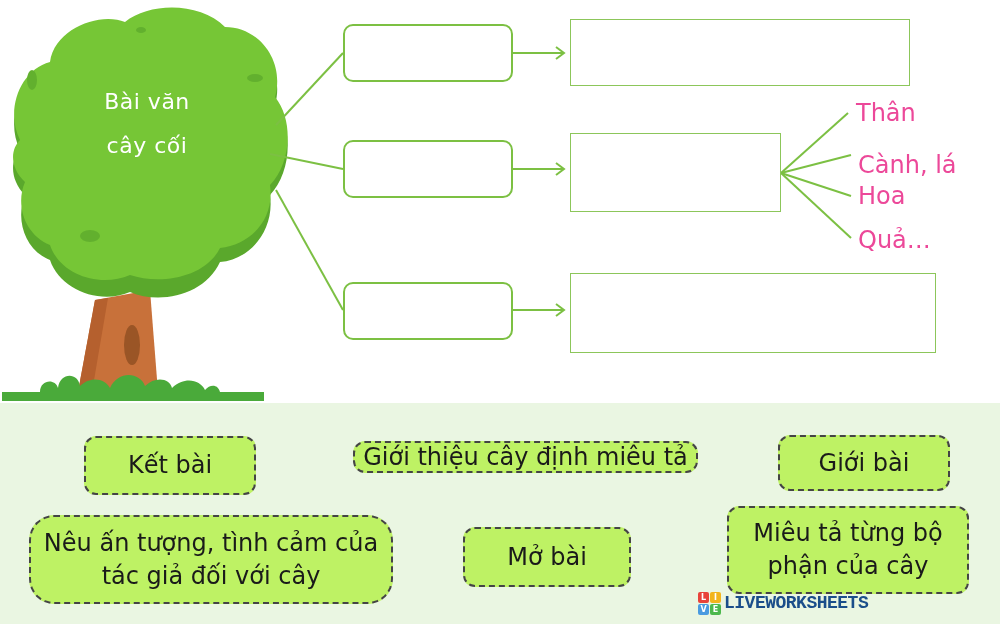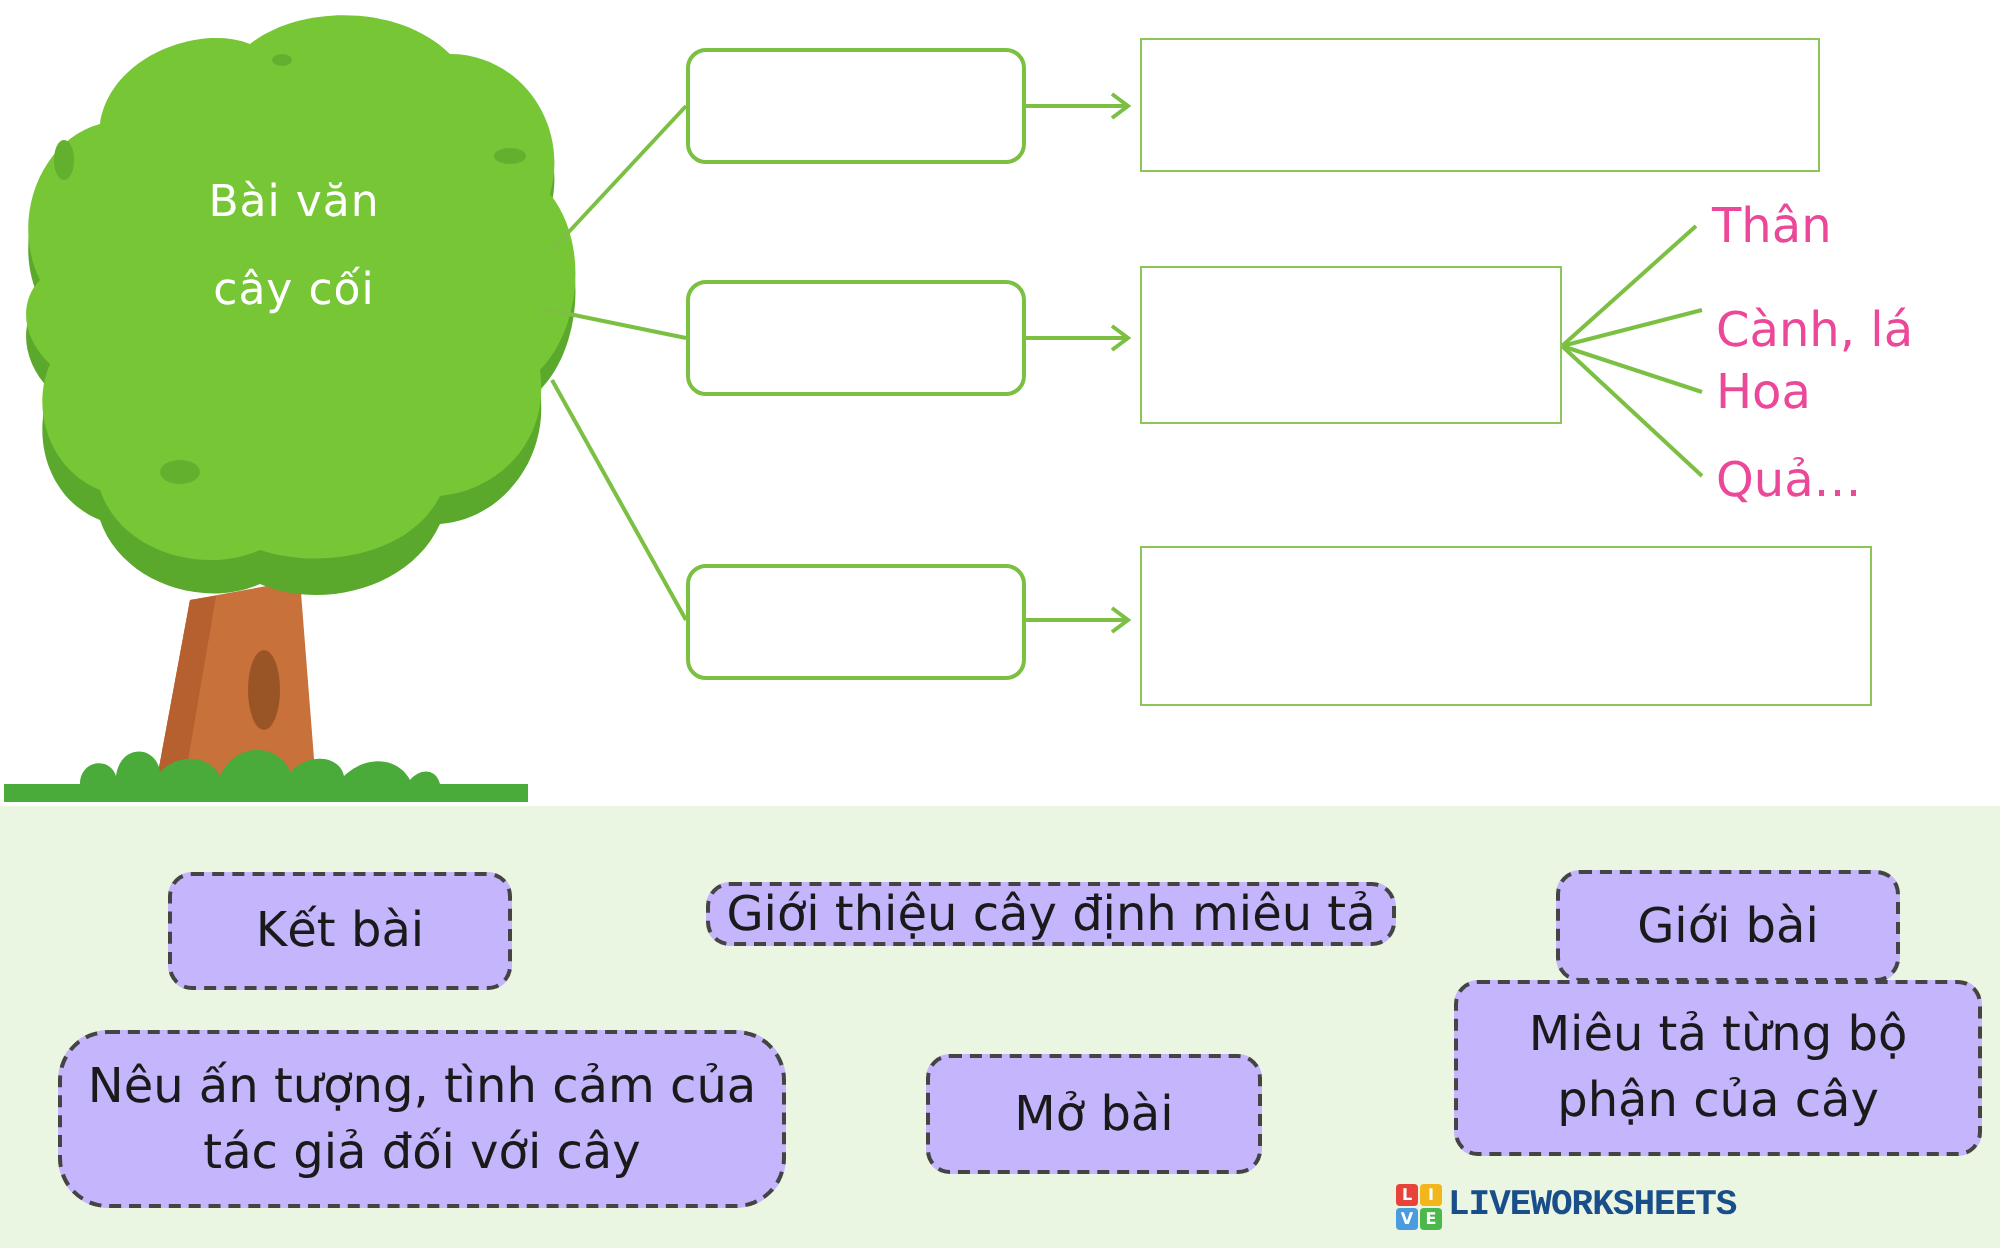--- a/index.html
+++ b/index.html
@@ -6,21 +6,21 @@
   html, body { width: 1000px; height: 624px; overflow: hidden; background: #ffffff; }
   body { position: relative; font-family: "DejaVu Sans", sans-serif; color: #1a1a1a; }
   .stage { position: absolute; left: 0; top: 0; width: 1000px; height: 624px; }
   .bottom-panel { position: absolute; left: 0; top: 403px; width: 1000px; height: 221px; background: #eaf6e2; }
   svg.art { position: absolute; left: 0; top: 0; }
   .tree-title { position: absolute; left: 52px; top: 80px; width: 190px; text-align: center; color: #ffffff; font-size: 22px; line-height: 44px; letter-spacing: 0.5px; }
   .slot { position: absolute; background: #ffffff; }
   .slot.rough { border: 2px solid #7cc043; border-radius: 10px; }
   .slot.plain { border: 1.5px solid #8cc65a; }
   .part-label { position: absolute; font-size: 24px; color: #ec4899; white-space: nowrap; }
-  .card { position: absolute; background: #c4b5fd; border: 2.5px dashed #444; border-radius: 12px; display: flex; align-items: center; justify-content: center; text-align: center; font-size: 24px; line-height: 33px; color: #1a1a1a; cursor: grab; }
+  .card { position: absolute; background: #bef264; border: 2.5px dashed #444; border-radius: 12px; display: flex; align-items: center; justify-content: center; text-align: center; font-size: 24px; line-height: 33px; color: #1a1a1a; cursor: grab; }
   .brand { position: absolute; left: 698px; top: 588px; height: 30px; display: flex; align-items: center; }
   .brand .logo { display: grid; grid-template-columns: 11px 11px; grid-template-rows: 11px 11px; gap: 1px; margin-right: 3px; }
   .brand .logo span { font-size: 8px; font-weight: bold; color: #fff; display: flex; align-items: center; justify-content: center; border-radius: 2px; }
   .brand .word { font-family: Liberation Mono, monospace; font-weight: bold; font-size: 18px; color: #1a4e8a; letter-spacing: -0.5px; }
 </style>
 </head>
 <body>
 
 <div class="stage">
 
@@ -88,21 +88,21 @@
     </div>
   <div class="card" style="left:778px; top:435px; width:172px; height:56px;">
       <span>Giới bài</span>
     </div>
   <div class="card" style="left:29px; top:515px; width:364px; height:89px; padding:0 10px;border-radius:25px;">
       <span>Nêu ấn tượng, tình cảm của tác giả đối với cây</span>
     </div>
   <div class="card" style="left:463px; top:527px; width:168px; height:60px;">
       <span>Mở bài</span>
     </div>
-  <div class="card" style="left:727px; top:490px; width:264px; height:88px; padding:11px 14px;">
+  <div class="card" style="left:727px; top:506px; width:242px; height:88px; padding:11px 14px;">
       <span>Miêu tả từng bộ phận của cây</span>
     </div>
 
   <div class="brand">
     <div class="logo">
       <span style="background:#e8433a">L</span>
       <span style="background:#f2b51c">I</span>
       <span style="background:#4a9be0">V</span>
       <span style="background:#4cb84c">E</span>
     </div>

